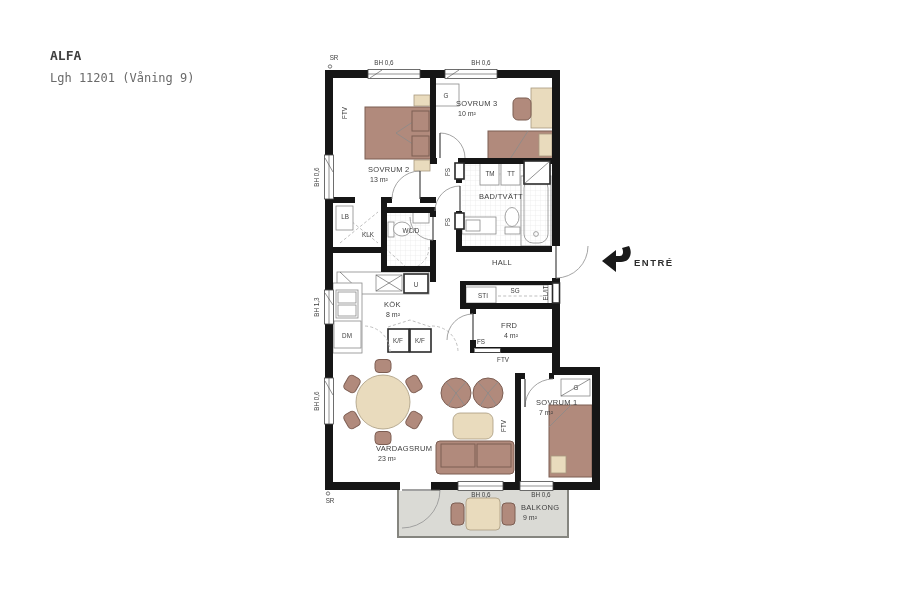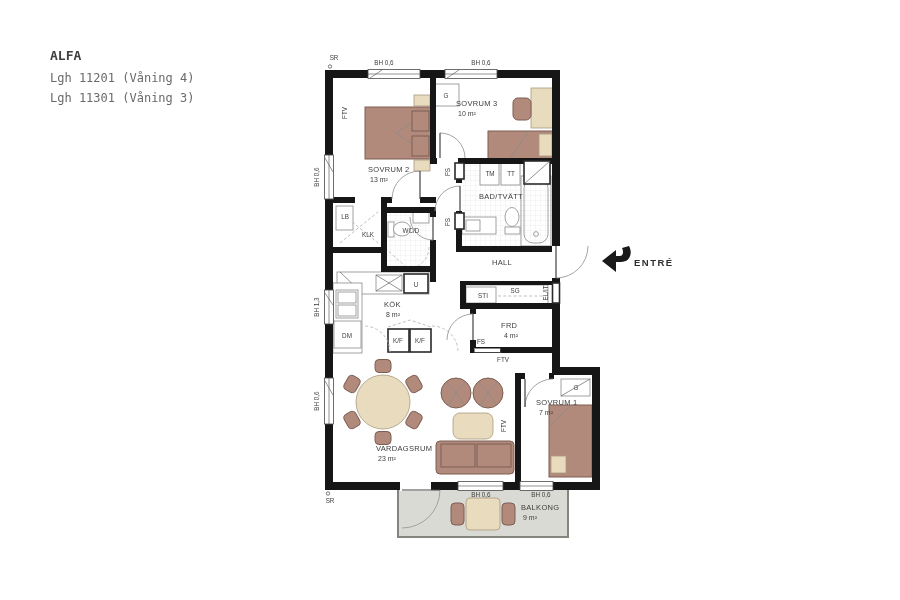--- a/index.html
+++ b/index.html
@@ -30,22 +30,21 @@
   .winl{stroke:#4a4a4a;stroke-width:.6;}
   .gap{fill:#fff;shape-rendering:crispEdges;}
 </style>
 </head>
 <body>
 
 <div id="stage">
 
   <div id="title-block">
     <div class="proj">ALFA</div>
-    <div>Lgh 11201 (Våning 4)</div>
-    <div>Lgh 11301 (Våning 3)</div>
+    <div>Lgh 11201 (Våning 9)</div>
   </div>
 
   <svg width="900" height="600" viewBox="0 0 900 600">
     <defs>
       <pattern id="tile" width="5" height="5" patternUnits="userSpaceOnUse">
         <path d="M5,0 H0 V5" fill="none" stroke="#e6e6e6" stroke-width=".7"></path>
       </pattern>
     </defs>
 
     <g>

